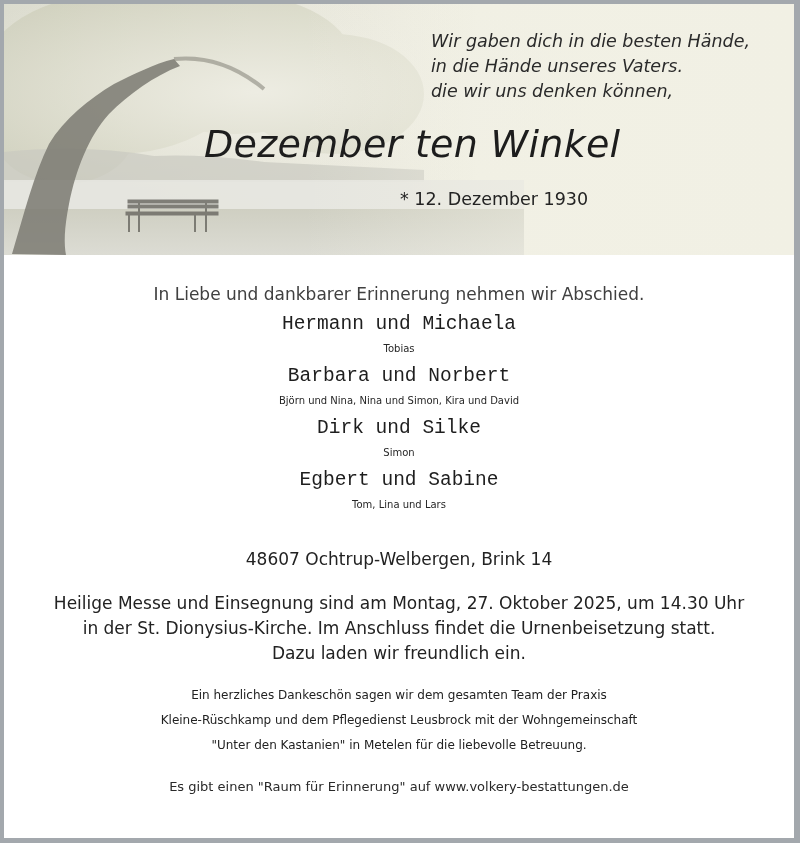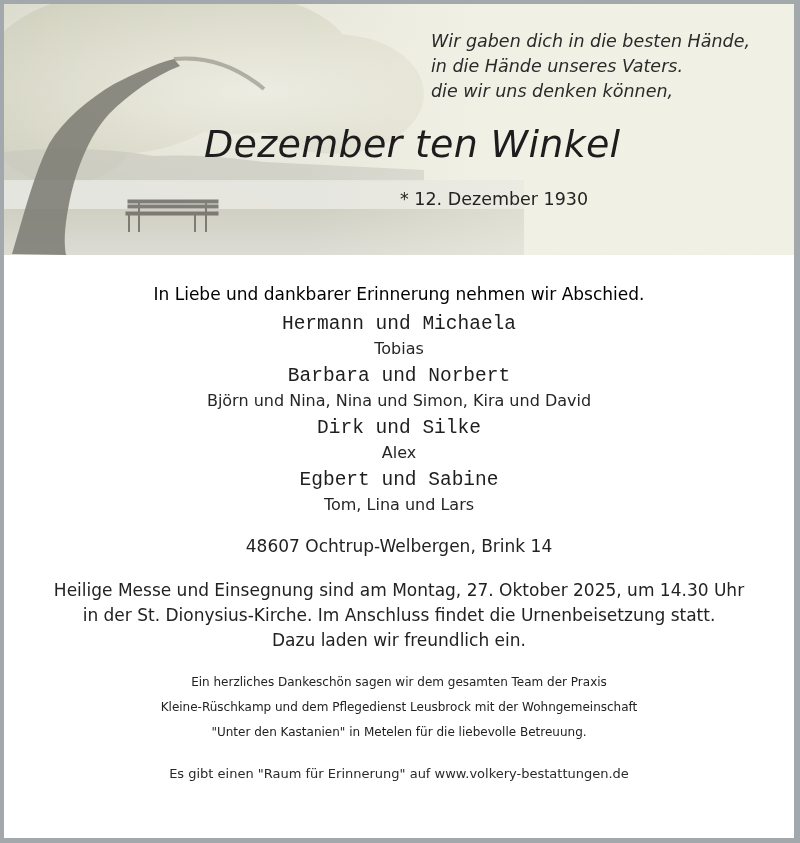--- a/index.html
+++ b/index.html
@@ -41,25 +41,25 @@
   }
   .dates {
     position: absolute; left: 396px; top: 183px;
     font-size: 17.5px; line-height: 25px; color: #232323;
   }
   .dates div { white-space: nowrap; }
   .body-text {
     position: absolute; left: 0; top: 278px; width: 790px;
     text-align: center;
   }
-  .intro { font-size: 17px; line-height: 24px; color: #000000; margin-bottom: 4px; }
+  .intro { font-size: 17px; line-height: 24px; color: #404040; margin-bottom: 4px; }
   .family { margin-bottom: 2px; }
   .family .couple { font-size: 19.5px; line-height: 28px; color: #1e1e1e; font-family: Liberation Mono, monospace; }
-  .family .children { font-size: 16px; line-height: 22px; color: #262626; }
-  .address { font-size: 17px; line-height: 24px; margin-top: 18px; color: #222; }
+  .family .children { font-size: 10px; line-height: 22px; color: #262626; }
+  .address { font-size: 17px; line-height: 24px; margin-top: 31px; color: #222; }
   .service { font-size: 17px; line-height: 25px; margin-top: 20px; color: #222; }
   .thanks { font-size: 12px; line-height: 25px; margin-top: 17px; color: #222; }
   .footer-note { font-size: 13px; line-height: 18px; margin-top: 20px; color: #2a2a2a; }
   .line { white-space: nowrap; }
 </style>
 </head>
 <body>
 
 <div class="card">
 
@@ -135,21 +135,21 @@
     <div class="family">
       <div class="couple line">Hermann und Michaela</div>
       <div class="children line">Tobias</div>
     </div>
     <div class="family">
       <div class="couple line">Barbara und Norbert</div>
       <div class="children line">Björn und Nina, Nina und Simon, Kira und David</div>
     </div>
     <div class="family">
       <div class="couple line">Dirk und Silke</div>
-      <div class="children line">Alex</div>
+      <div class="children line">Simon</div>
     </div>
     <div class="family">
       <div class="couple line">Egbert und Sabine</div>
       <div class="children line">Tom, Lina und Lars</div>
     </div>
 
     <div class="address line">48607 Ochtrup-Welbergen, Brink 14</div>
 
     <div class="service">
       <div class="line">Heilige Messe und Einsegnung sind am Montag, 27. Oktober 2025, um 14.30 Uhr</div>

